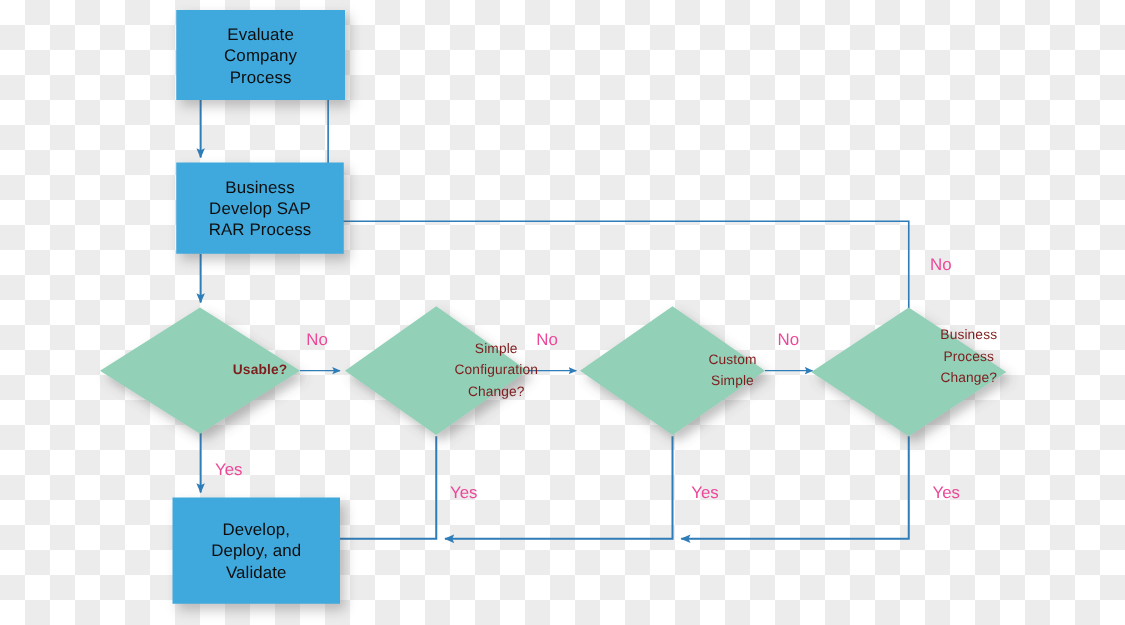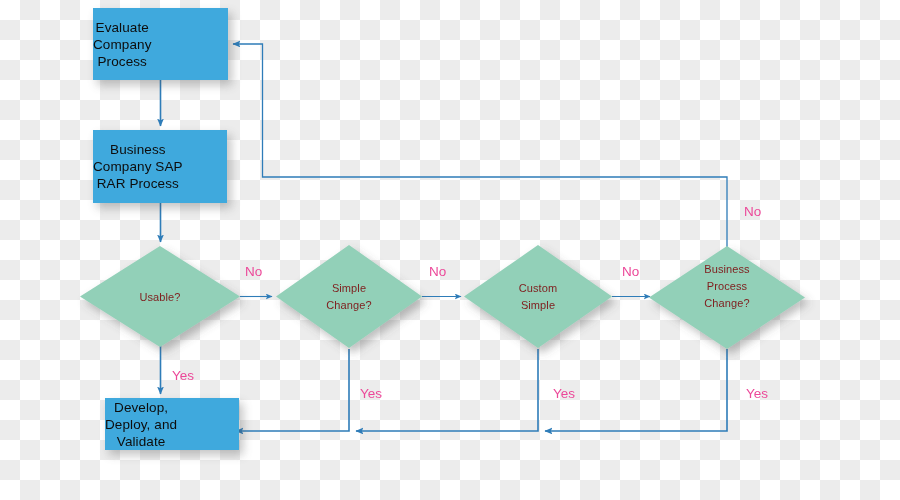--- a/index.html
+++ b/index.html
@@ -10,21 +10,21 @@
     background-image:
       linear-gradient(45deg,#ececec 25%,transparent 25%,transparent 75%,#ececec 75%),
       linear-gradient(45deg,#ececec 25%,transparent 25%,transparent 75%,#ececec 75%);
     background-size:40px 40px;
     background-position:0 0,20px 20px;
     position:relative;
   }
   #stage{position:absolute;inset:0;width:900px;height:500px;}
   svg.layer{position:absolute;left:0;top:0;width:900px;height:500px;overflow:visible;}
 
-  .node{position:absolute;display:flex;align-items:center;justify-content:flex-start;text-align:center;}
+  .node{position:absolute;display:flex;align-items:center;justify-content:center;text-align:center;margin-left:48px;}
   .proc{
     background:#3FA9DD;
     box-shadow:4px 5px 9px rgba(80,80,80,0.33);
   }
   .proc .txt{
     color:#0d0d0d;font-size:13.5px;line-height:17px;letter-spacing:.1px;
   }
   .dia{pointer-events:none;}
   .dia .lbl{
     position:absolute;left:0;right:0;top:50%;transform:translateY(-50%);
@@ -91,42 +91,43 @@
     <div class="txt">
       <div>Evaluate</div>
       <div>Company</div>
       <div>Process</div>
     </div>
   </div>
 
   <div class="node proc" style="left:93px;top:130px;width:134px;height:73px;">
     <div class="txt">
       <div>Business</div>
-      <div>Company SAP</div>
+      <div>Develop SAP</div>
       <div>RAR Process</div>
     </div>
   </div>
 
-  <div class="node proc" style="left:105px;top:398px;width:134px;height:52px;">
+  <div class="node proc" style="left:90px;top:398px;width:134px;height:85px;">
     <div class="txt">
       <div>Develop,</div>
       <div>Deploy, and</div>
       <div>Validate</div>
     </div>
   </div>
 
-  <div class="node dia" style="left:80px;top:246px;width:160px;height:101px;">
+  <div class="node dia" style="left:80px;top:246px;width:160px;height:101px;font-weight:bold;">
     <div class="lbl">
       <div>Usable?</div>
     </div>
   </div>
 
   <div class="node dia" style="left:276px;top:245px;width:146px;height:103px;">
     <div class="lbl">
       <div>Simple</div>
+      <div>Configuration</div>
       <div>Change?</div>
     </div>
   </div>
 
   <div class="node dia" style="left:464px;top:245px;width:148px;height:103px;">
     <div class="lbl">
       <div>Custom</div>
       <div>Simple</div>
     </div>
   </div>

